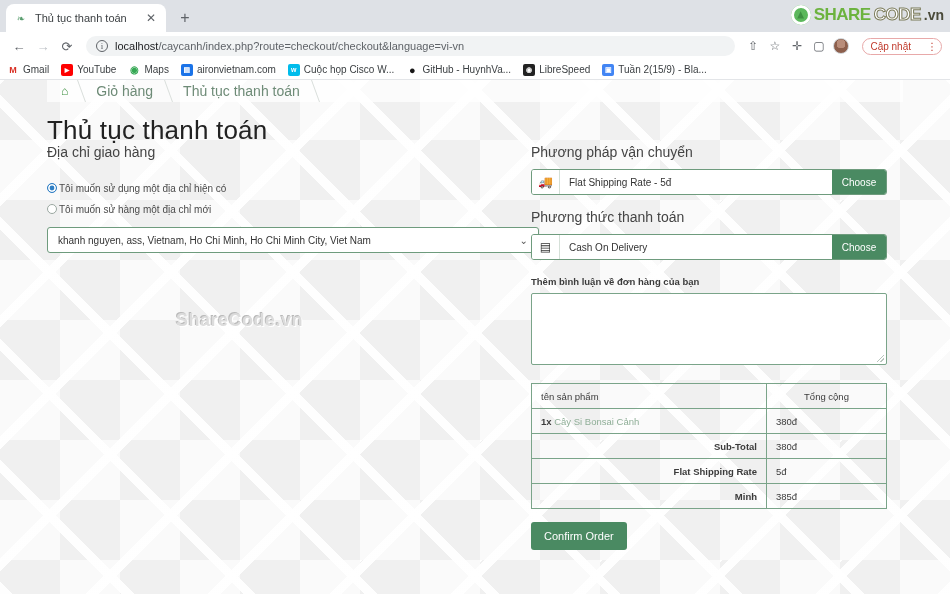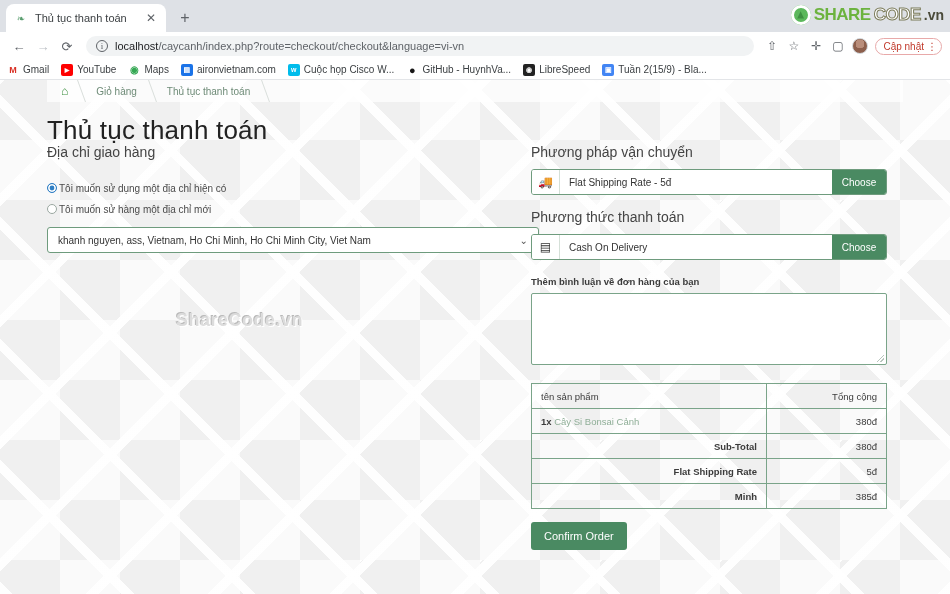--- a/index.html
+++ b/index.html
@@ -106,22 +106,22 @@
     display: flex; align-items: center; justify-content: center;
     font-size: 12px; color: #5f6368; cursor: pointer;
   }
   .avatar-ic {
     width: 16px; height: 16px; border-radius: 50%;
     background: radial-gradient(circle at 50% 35%, #b98d7a 0 38%, #8d5f4c 39% 100%);
     border: 1px solid #cfd3d7;
   }
   .update-pill {
     height: 17px; border: 1px solid #e8a9a9; border-radius: 9px;
-    display: flex; align-items: center; gap: 3px;
-    padding: 0 4px 0 7px; margin-left: 3px; cursor: pointer;
+    display: flex; align-items: center; gap: 16px;
+    padding: 0 4px 0 7px; margin-left: 9px; cursor: pointer;
   }
   .update-pill span { font-size: 10px; color: #c0392b; }
   .update-dots { font-size: 10px; color: #5f6368; letter-spacing: 0; }
 
   .bookmarks {
     height: 20px; background: #fff;
     display: flex; align-items: center;
     padding: 0 7px; gap: 12px;
     border-bottom: 1px solid #e3e5e8;
   }
@@ -161,21 +161,21 @@
     position: absolute; top: 0px; left: 47px;
     width: 856px; height: 22px;
     background: rgba(255,255,255,0.72);
     display: flex; align-items: center;
     padding-left: 4px;
   }
   .crumb {
     position: relative;
     height: 22px; display: flex; align-items: center;
     padding: 0 16px 0 14px;
-    font-size: 10px; color: #6e8b77;
+    font-size: 14px; color: #6e8b77;
     cursor: pointer; white-space: nowrap;
   }
   .crumb::after {
     content: ""; position: absolute; right: 0; top: 0;
     width: 11px; height: 22px;
     border-right: 1px solid #d9dedb;
     transform: skewX(20deg);
   }
   .crumb.home { font-size: 12px; color: #3f9142; padding: 0 14px 0 10px; }
 
@@ -266,21 +266,21 @@
   .sum-table td, .sum-table th {
     border: 1px solid #7aa489;
     height: 25px;
     font-size: 9.5px;
     padding: 0 9px;
     font-weight: normal;
     color: #3b3b3b;
     background: transparent;
   }
   .sum-table th:first-child { text-align: left; }
-  .sum-table th:last-child, .sum-table td:last-child { text-align: right; width: 120px; margin-left: 29px; }
+  .sum-table th:last-child, .sum-table td:last-child { width: 120px; margin-left: 29px; }
   .sum-table td.rl { text-align: right; font-weight: bold; }
   .sum-prod-qty { font-weight: bold; color: #3b3b3b; }
   .sum-prod-name { color: #8fae97; }
 
   .confirm-wrap { margin-top: 13px; width: 356px; display: flex; justify-content: flex-start; }
   .confirm-btn {
     background: #4a8a62; color: #fff;
     font-size: 11px; padding: 8px 13px;
     border-radius: 3px; cursor: pointer;
   }

